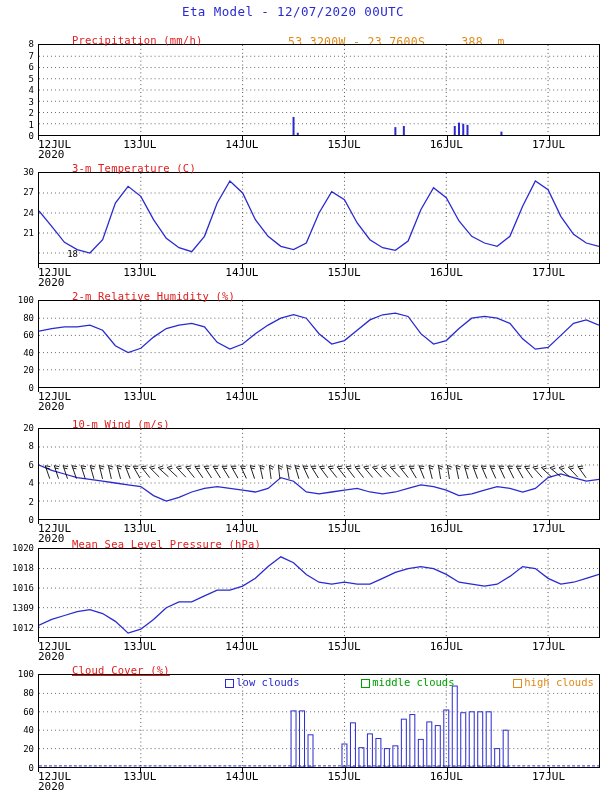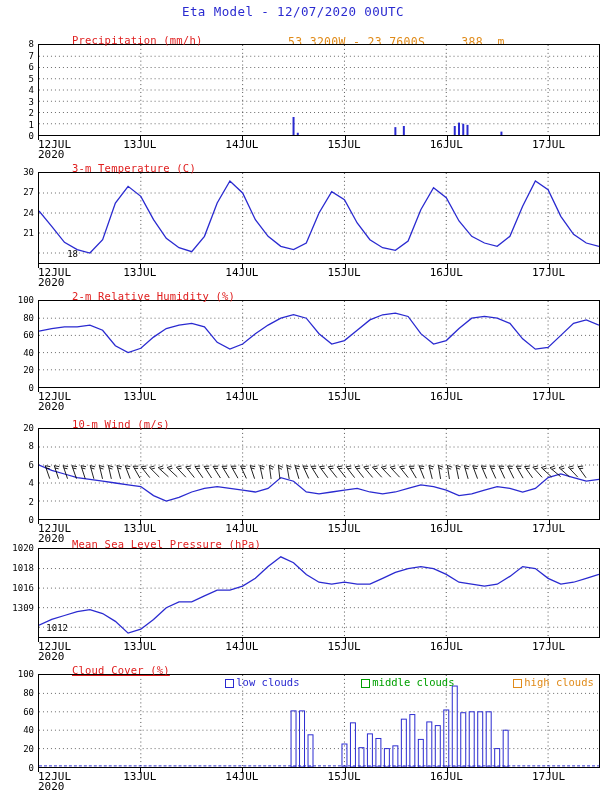--- a/index.html
+++ b/index.html
@@ -548,21 +548,21 @@
       <div style="position: absolute; background: rgb(0, 0, 0); width: 1px; height: 4px; left: 140.182px; top: 520px;"></div>
       <div class="xlab" style="left: 225.364px; top: 522px;">14JUL</div>
       <div style="position: absolute; background: rgb(0, 0, 0); width: 1px; height: 4px; left: 242.364px; top: 520px;"></div>
       <div class="xlab" style="left: 327.545px; top: 522px;">15JUL</div>
       <div style="position: absolute; background: rgb(0, 0, 0); width: 1px; height: 4px; left: 344.545px; top: 520px;"></div>
       <div class="xlab" style="left: 429.727px; top: 522px;">16JUL</div>
       <div style="position: absolute; background: rgb(0, 0, 0); width: 1px; height: 4px; left: 446.727px; top: 520px;"></div>
       <div class="xlab" style="left: 531.909px; top: 522px;">17JUL</div>
       <div style="position: absolute; background: rgb(0, 0, 0); width: 1px; height: 4px; left: 548.909px; top: 520px;"></div>
       <div class="xlab" style="left: 38px; top: 532px;">2020</div>
-      <div class="ylab" style="left: 0px; width: 34px; top: 623px; padding-left: 34px;">1012</div>
+      <div class="ylab" style="left: 0px; width: 34px; top: 623px;">1012</div>
       <div class="ylab" style="left: 0px; width: 34px; top: 603px;">1309</div>
       <div class="ylab" style="left: 0px; width: 34px; top: 583px;">1016</div>
       <div class="ylab" style="left: 0px; width: 34px; top: 563px;">1018</div>
       <div class="ylab" style="left: 0px; width: 34px; top: 543px;">1020</div>
       <div class="xlab" style="left: 38px; top: 640px;">12JUL</div>
       <div style="position: absolute; background: rgb(0, 0, 0); width: 1px; height: 4px; left: 38px; top: 638px;"></div>
       <div class="xlab" style="left: 123.182px; top: 640px;">13JUL</div>
       <div style="position: absolute; background: rgb(0, 0, 0); width: 1px; height: 4px; left: 140.182px; top: 638px;"></div>
       <div class="xlab" style="left: 225.364px; top: 640px;">14JUL</div>
       <div style="position: absolute; background: rgb(0, 0, 0); width: 1px; height: 4px; left: 242.364px; top: 638px;"></div>

